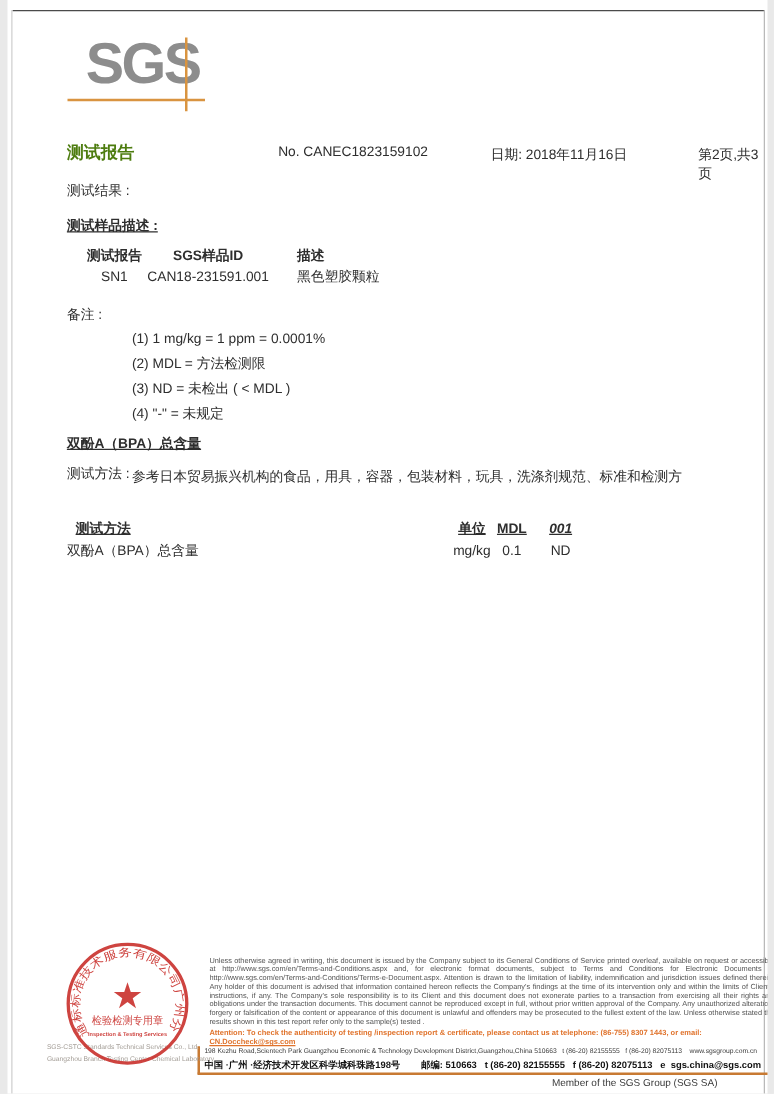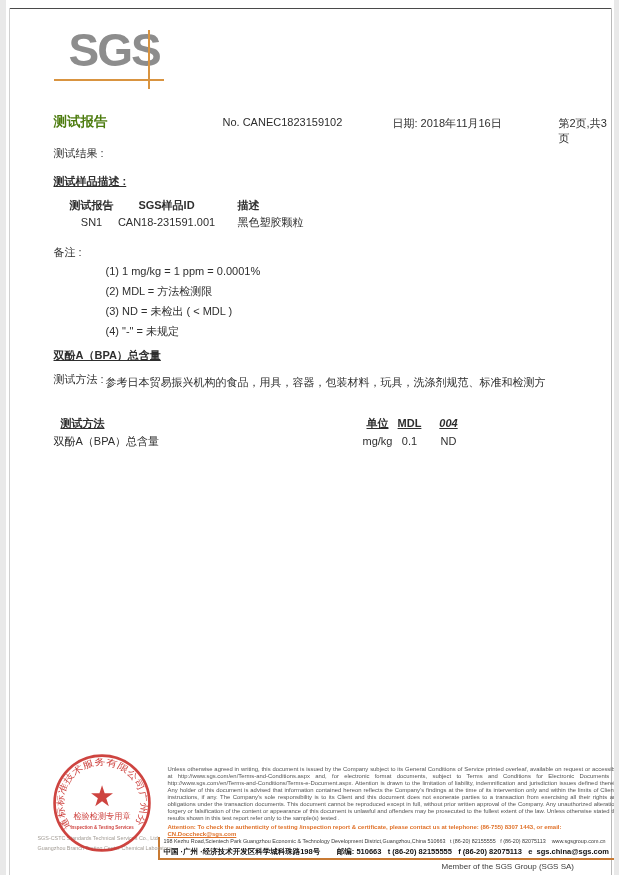--- a/index.html
+++ b/index.html
@@ -100,21 +100,21 @@
 
   <div class="abs t11 bold ul bpa-heading">双酚A（BPA）总含量</div>
   <div class="abs t11 method-label">测试方法 :</div>
   <div class="abs t11 method-text">
     <div>参考日本贸易振兴机构的食品，用具，容器，包装材料，玩具，洗涤剂规范、标准和检测方</div>
   </div>
 
   <div class="abs t11 bold ul rt-h-item">测试方法</div>
   <div class="abs t11 bold ul center rt-h-unit">单位</div>
   <div class="abs t11 bold ul center rt-h-mdl">MDL</div>
-  <div class="abs t11 bold ul it center rt-h-001">004</div>
+  <div class="abs t11 bold ul it center rt-h-001">001</div>
   <div class="abs t11 rt-v-item">双酚A（BPA）总含量</div>
   <div class="abs t11 center rt-v-unit">mg/kg</div>
   <div class="abs t11 center rt-v-mdl">0.1</div>
   <div class="abs t11 center rt-v-001">ND</div>
 
   <div class="abs legal-block">
     <p class="legal-text">Unless otherwise agreed in writing, this document is issued by the Company subject to its General Conditions of Service printed overleaf, available on request or accessible at http://www.sgs.com/en/Terms-and-Conditions.aspx and, for electronic format documents, subject to Terms and Conditions for Electronic Documents at http://www.sgs.com/en/Terms-and-Conditions/Terms-e-Document.aspx. Attention is drawn to the limitation of liability, indemnification and jurisdiction issues defined therein. Any holder of this document is advised that information contained hereon reflects the Company's findings at the time of its intervention only and within the limits of Client's instructions, if any. The Company's sole responsibility is to its Client and this document does not exonerate parties to a transaction from exercising all their rights and obligations under the transaction documents. This document cannot be reproduced except in full, without prior written approval of the Company. Any unauthorized alteration, forgery or falsification of the content or appearance of this document is unlawful and offenders may be prosecuted to the fullest extent of the law. Unless otherwise stated the results shown in this test report refer only to the sample(s) tested .</p>
     <p class="attention"><span>Attention: To check the authenticity of testing /inspection report &amp; certificate, please contact us at telephone: (86-755) 8307 1443, or email: </span><span class="email">CN.Doccheck@sgs.com</span></p>
   </div>
 

